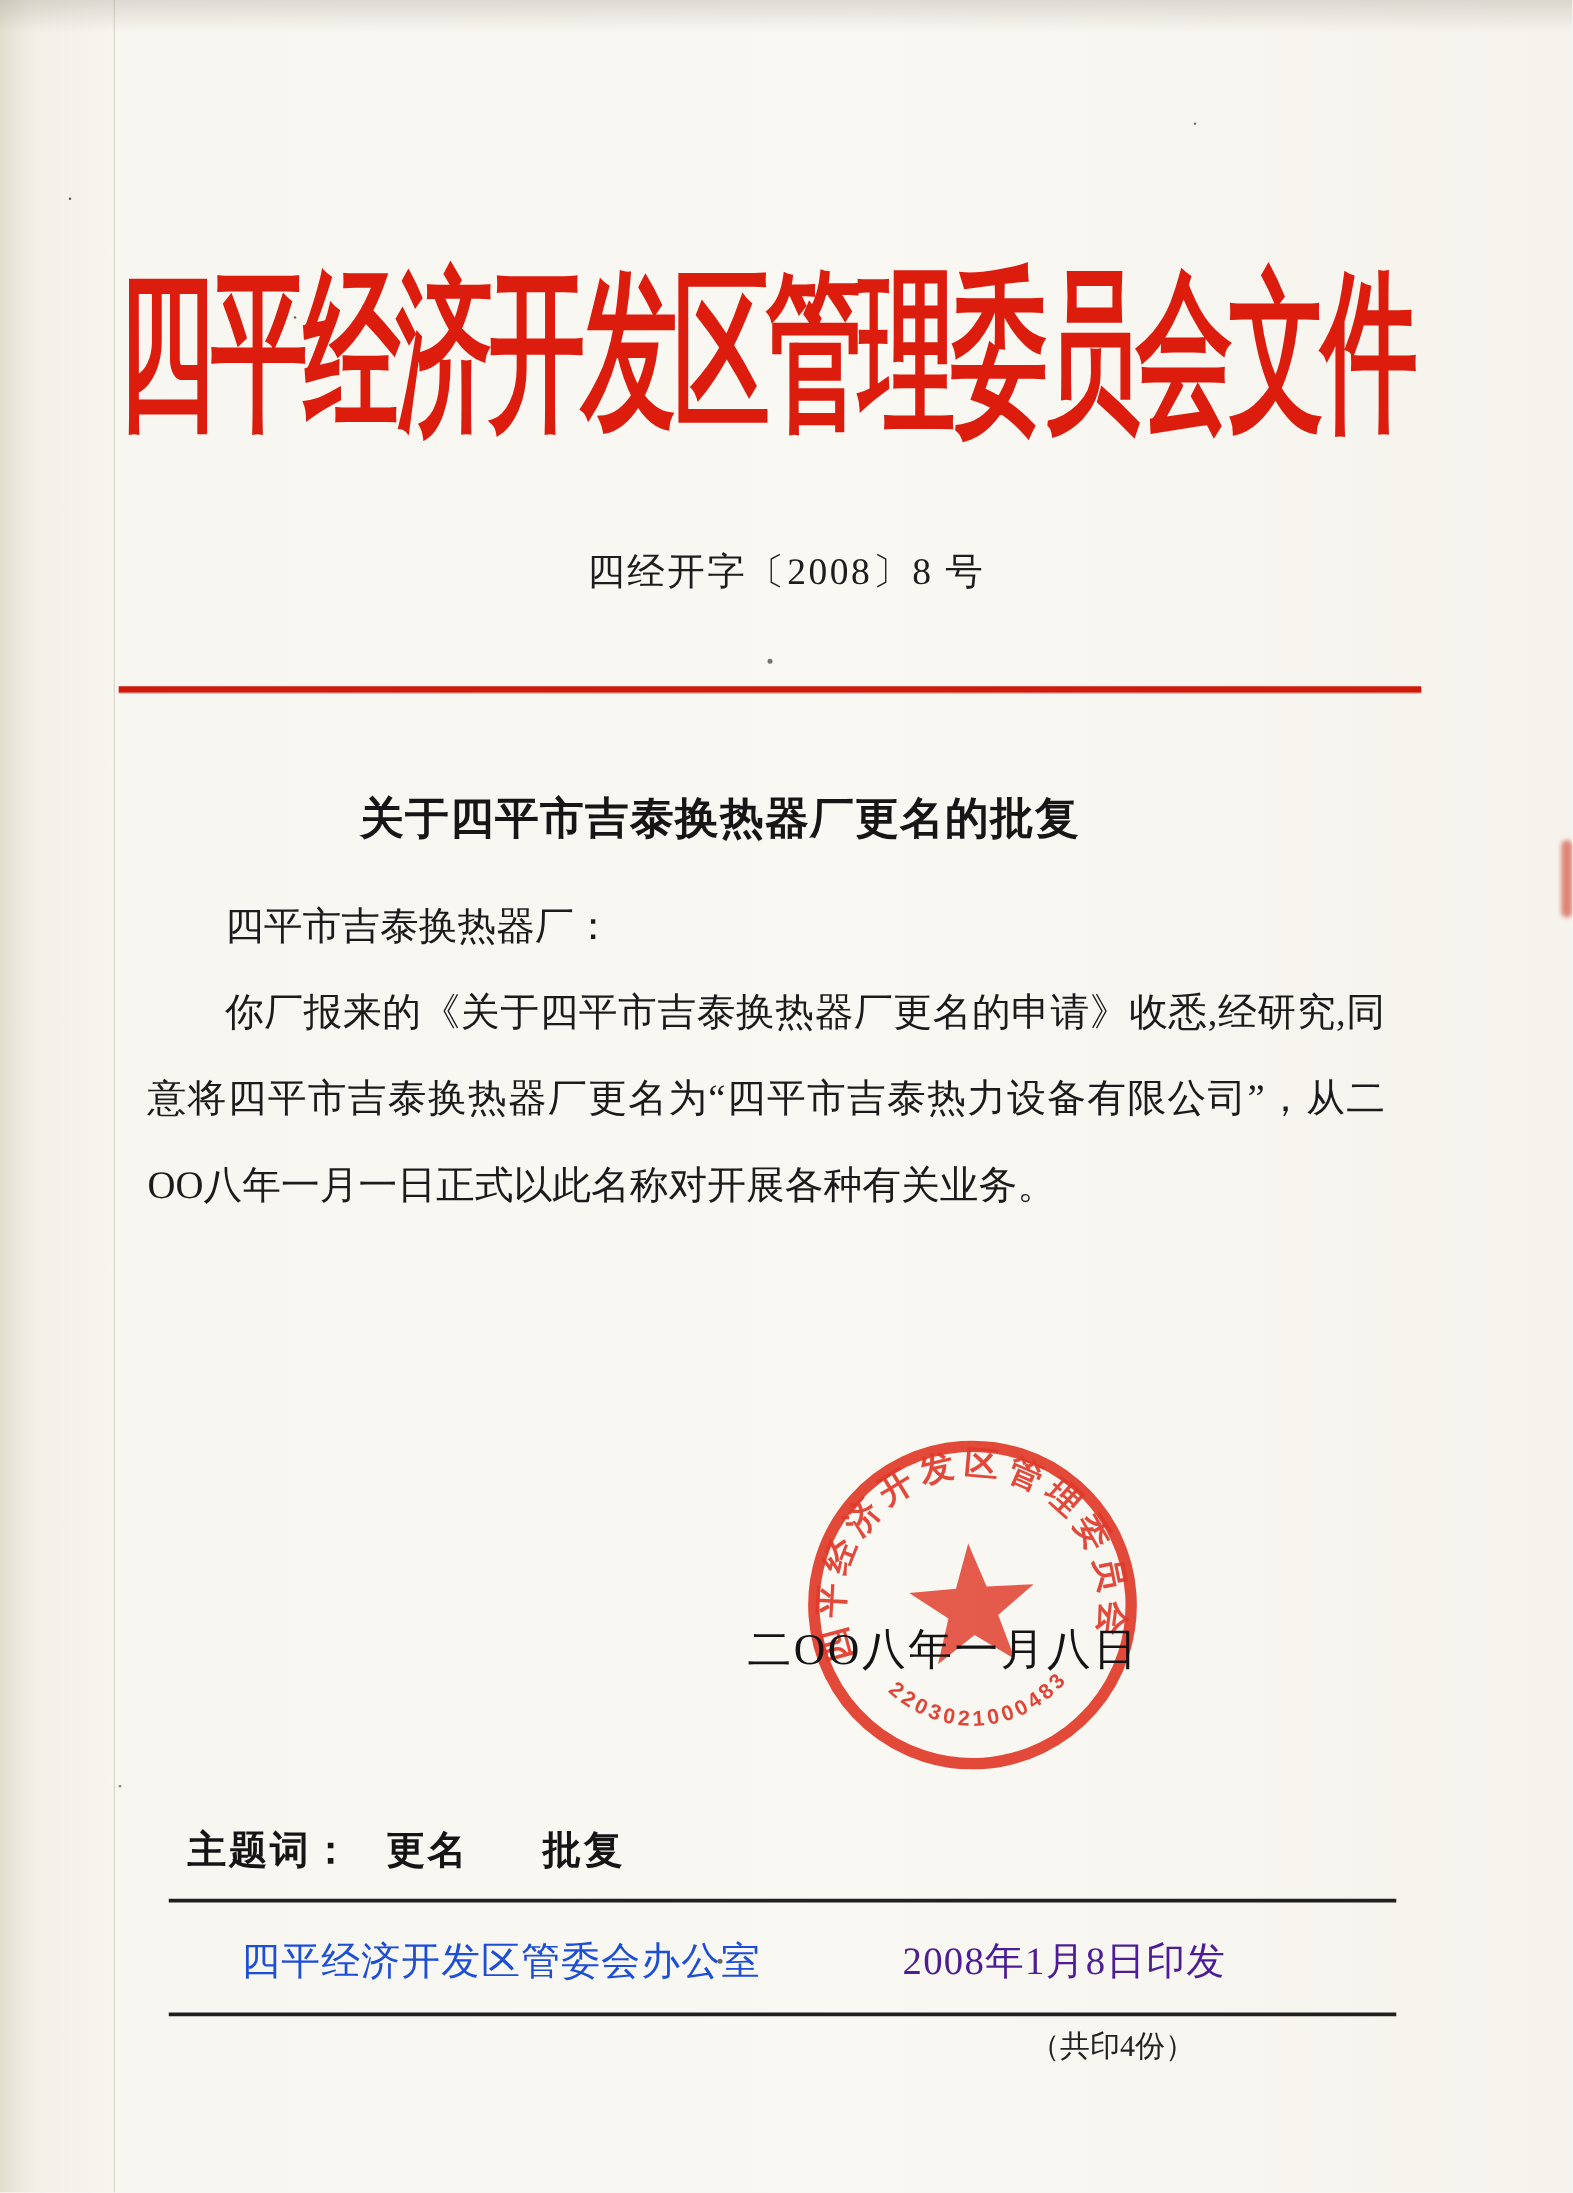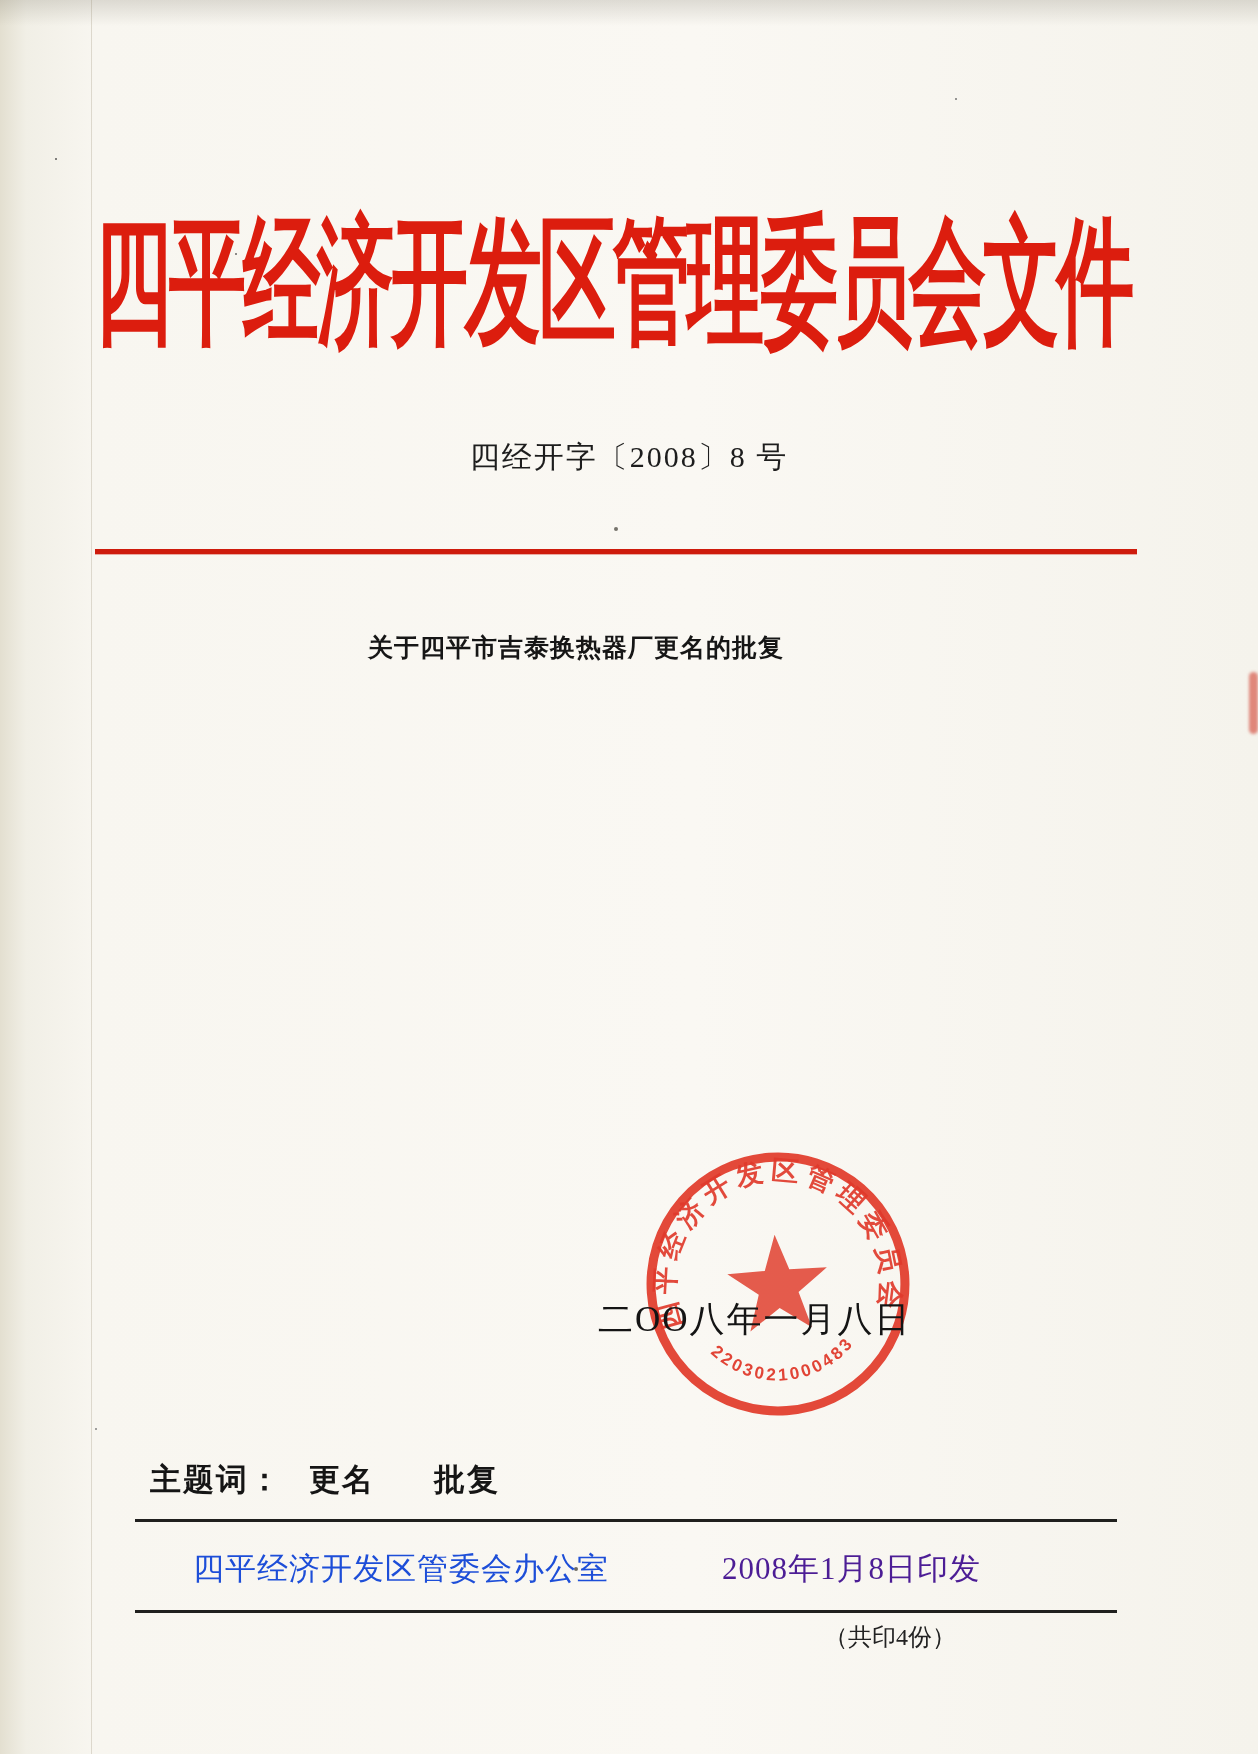--- a/index.html
+++ b/index.html
@@ -45,21 +45,21 @@
   .doc-number{
     left:0;top:437px;width:1258px;text-align:center;
     font-size:30px;letter-spacing:2px;color:#1d1d1d;
   }
   .red-rule{
     left:95px;top:549px;width:1042px;height:5px;
     background:#ce1b0c;box-shadow:0 1px 0 rgba(206,27,12,.35);
   }
   .doc-title{
     left:0;top:631px;width:1152px;text-align:center;
-    font-size:25px;font-weight:bold;letter-spacing:1px;
+    font-size:35px;font-weight:bold;letter-spacing:1px;
     font-family:"Liberation Sans","DejaVu Sans",sans-serif;color:#161616;
   }
   .body-block{
     left:118px;top:706px;width:990px;
     font-size:31px;line-height:69px;text-align:justify;color:#1b1b1b;
   }
   .body-block p{margin:0;text-indent:2em;}
   .salutation{text-indent:0;}
 
   .seal-wrap{left:642px;top:1148px;width:272px;height:272px;transform:rotate(-4deg);}
@@ -96,20 +96,22 @@
 
 <div class="abs header-title">四平经济开发区管理委员会文件</div>
 
 <div class="abs doc-number">四经开字〔2008〕8 号</div>
 
 <div class="abs red-rule"></div>
 
 <div class="abs doc-title">关于四平市吉泰换热器厂更名的批复</div>
 
 <div class="abs body-block">
+  <p class="salutation">四平市吉泰换热器厂：</p>
+  <p>你厂报来的《关于四平市吉泰换热器厂更名的申请》收悉,经研究,同意将四平市吉泰换热器厂更名为“四平市吉泰热力设备有限公司”，从二OO八年一月一日正式以此名称对开展各种有关业务。</p>
 </div>
 
 <div class="abs seal-wrap">
   <svg width="272" height="272" viewBox="0 0 270 270">
     <defs>
       <path id="seal-arc-top" d="M 41.7 178.5 A 103 103 0 1 1 228.3 178.5" fill="none"></path>
       <path id="seal-arc-bottom" d="M 61 196 A 96 96 0 0 0 209 196" fill="none"></path>
     </defs>
     <circle cx="135" cy="135" r="126" fill="none" stroke="#e13a29" stroke-width="9" stroke-opacity="0.92"></circle>
     <polygon points="135,86 147.2,121.2 184.5,121.9 154.8,144.4 165.6,180.1 135,158.8 104.4,180.1 115.2,144.4 85.5,121.9 122.8,121.2" fill="#e04634" fill-opacity="0.88"></polygon>

